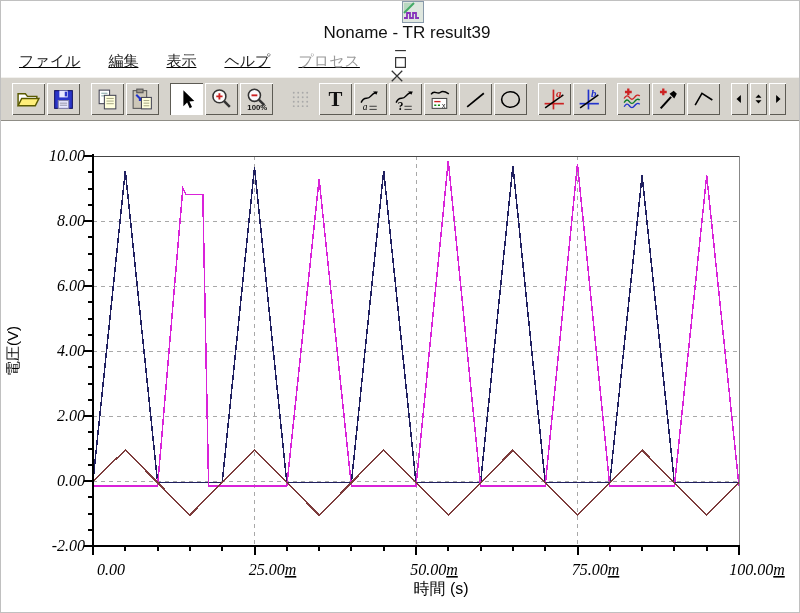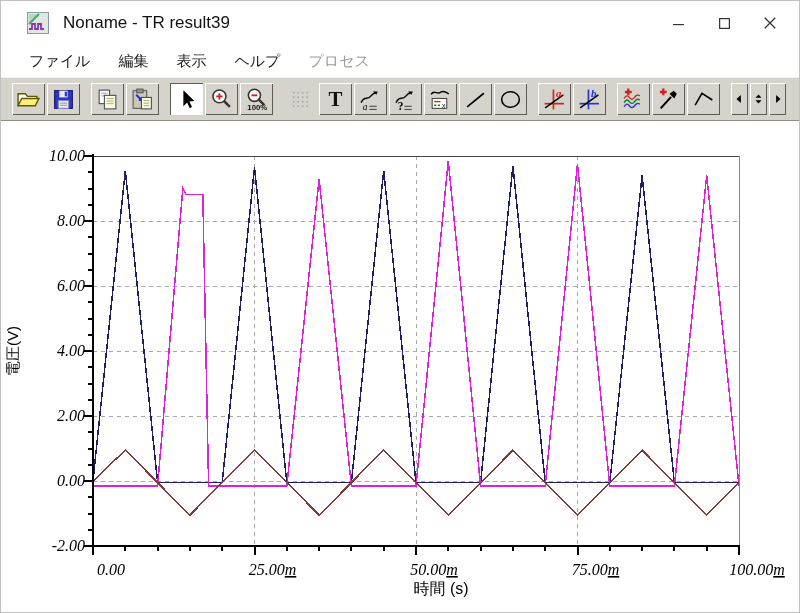--- a/index.html
+++ b/index.html
@@ -1,25 +1,25 @@
 <!DOCTYPE html>
 <html><head>
 <meta charset="utf-8">
 <style>
   html,body{margin:0;padding:0;background:#888;}
   .window{width:800px;height:613px;background:#fff;position:relative;overflow:hidden;
           font-family:"Liberation Sans",sans-serif;border:1px solid #c0c0c0;box-sizing:border-box;}
   
-  .titlebar{height:44px;display:flex;align-items:center;background:#fff;}
+  .titlebar{height:44px;display:flex;align-items:center;background:#fff;flex-direction:column;}
   .titlebar .appicon{margin-left:26px;width:22px;height:22px;flex:0 0 auto;}
   .titlebar .title{margin-left:14px;font-size:17px;color:#111;flex:1 1 auto;white-space:nowrap;}
   .wctrl{width:46px;height:32px;background:none;border:none;display:flex;align-items:center;justify-content:center;padding:0;}
   .wctrl:last-child{margin-right:6px;}
   
-  .menubar{height:32px;display:flex;align-items:flex-start;background:#fff;padding-left:14px;}
+  .menubar{height:32px;display:flex;align-items:flex-start;background:#fff;padding-left:4px;text-decoration:underline;}
   .menubar .mi{font-size:15px;color:#1a1a1a;padding:0 14px;line-height:32px;}
   .menubar .mi.disabled{color:#9a9a9a;}
   
   .toolbar{height:42px;background:#d6d3cc;border-top:1px solid #f2f1ee;border-bottom:1px solid #8f8d86;
            display:flex;align-items:center;padding-left:10px;}
   button.tb{width:35px;height:34px;padding:2px;margin:0;background:#d6d3cc;border:1px solid #d6d3cc;
             box-shadow:inset 1px 1px 0 #ffffff, inset -1px -1px 0 #5d5b54;
             display:flex;align-items:center;justify-content:center;}
   button.tb.narrow{width:19px;}
   button.tb.gap{margin-left:9px;}

